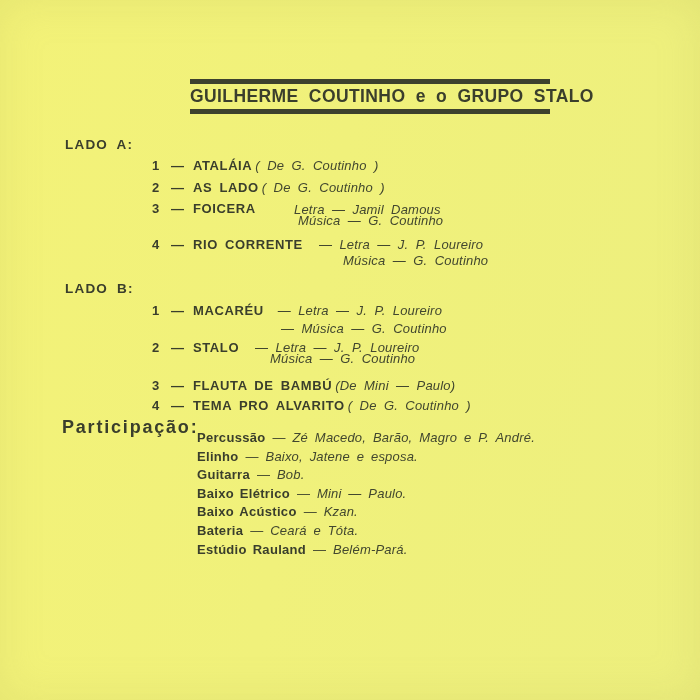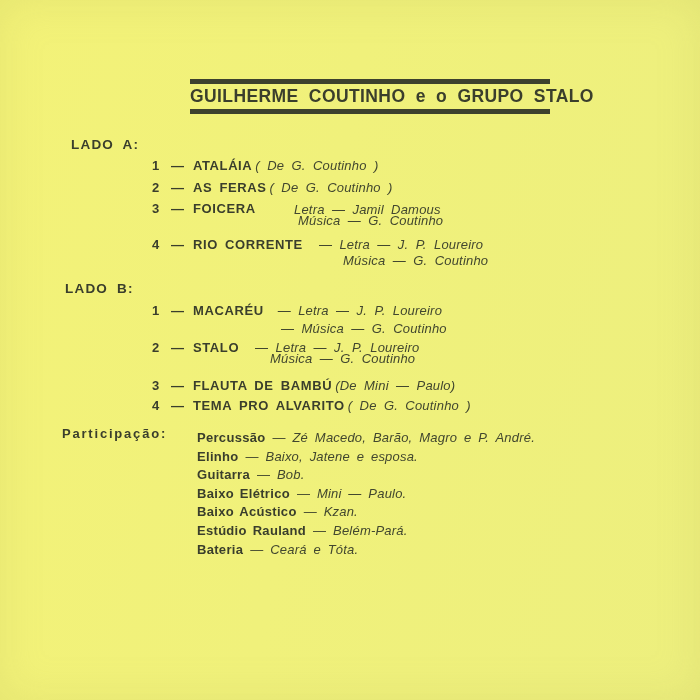--- a/index.html
+++ b/index.html
@@ -44,51 +44,51 @@
   }
   .tnote-m16 { margin-left:16px; }
   .tnote-m14 { margin-left:14px; }
   .noteline {
     font-size:13px; font-style:italic; line-height:13px;
     letter-spacing:0.2px; word-spacing:3.5px; color:#42472f;
   }
 
   
   .credits-label {
-    position:absolute; left:62px; top:426px;
-    font-size:13px; font-weight:bold; letter-spacing:1.8px; white-space:nowrap;
+    position:absolute; left:62px; top:417px;
+    font-size:18px; font-weight:bold; letter-spacing:1.8px; white-space:nowrap;
   }
   .credits { position:absolute; left:197px; top:429px; }
   .credit-line { line-height:18.6px; font-size:13px; white-space:nowrap; }
   .crole { font-weight:bold; letter-spacing:0.3px; word-spacing:2px; }
   .cdash { margin:0 7px; }
   .cval { font-style:italic; letter-spacing:0.2px; word-spacing:3px; color:#42472f; }
 </style>
 </head>
 <body>
 
 <div class="cover">
 
   <div class="rule rule-top"></div>
   <div class="album-title">GUILHERME COUTINHO e o GRUPO STALO</div>
   <div class="rule rule-bottom"></div>
 
-  <div class="abs side-label" style="left:65px; top:137px;margin-left:6px;">LADO A:</div>
+  <div class="abs side-label" style="left:65px; top:137px;">LADO A:</div>
 
   <div class="abs track" style="left:152px; top:159px;">
     <span class="tnum">1</span>
     <span class="tdash">—</span>
     <span class="ttitle">ATALÁIA</span>
     <span class="tnote">( De G. Coutinho )</span>
   </div>
 
   <div class="abs track" style="left:152px; top:181px;">
     <span class="tnum">2</span>
     <span class="tdash">—</span>
-    <span class="ttitle">AS FERAS</span>
+    <span class="ttitle">AS LADO</span>
     <span class="tnote">( De G. Coutinho )</span>
   </div>
 
   <div class="abs track" style="left:152px; top:202px;">
     <span class="tnum">3</span>
     <span class="tdash">—</span>
     <span class="ttitle">FOICERA</span>
   </div>
   <div class="abs noteline" style="left:294px; top:203px;">Letra — Jamil Damous</div>
   <div class="abs noteline" style="left:298px; top:214px;">Música — G. Coutinho</div>
@@ -145,20 +145,20 @@
     <div class="credit-line">
       <span class="crole">Guitarra</span><span class="cdash">—</span><span class="cval">Bob.</span>
     </div>
     <div class="credit-line">
       <span class="crole">Baixo Elétrico</span><span class="cdash">—</span><span class="cval">Mini — Paulo.</span>
     </div>
     <div class="credit-line">
       <span class="crole">Baixo Acústico</span><span class="cdash">—</span><span class="cval">Kzan.</span>
     </div>
     <div class="credit-line">
-      <span class="crole">Estúdio Rauland</span><span class="cdash">—</span><span class="cval">Belém-Pará.</span>
+      <span class="crole">Bateria</span><span class="cdash">—</span><span class="cval">Ceará e Tóta.</span>
     </div>
     <div class="credit-line">
-      <span class="crole">Bateria</span><span class="cdash">—</span><span class="cval">Ceará e Tóta.</span>
+      <span class="crole">Estúdio Rauland</span><span class="cdash">—</span><span class="cval">Belém-Pará.</span>
     </div>
   </div>
 
 </div>
 
 </body></html>

